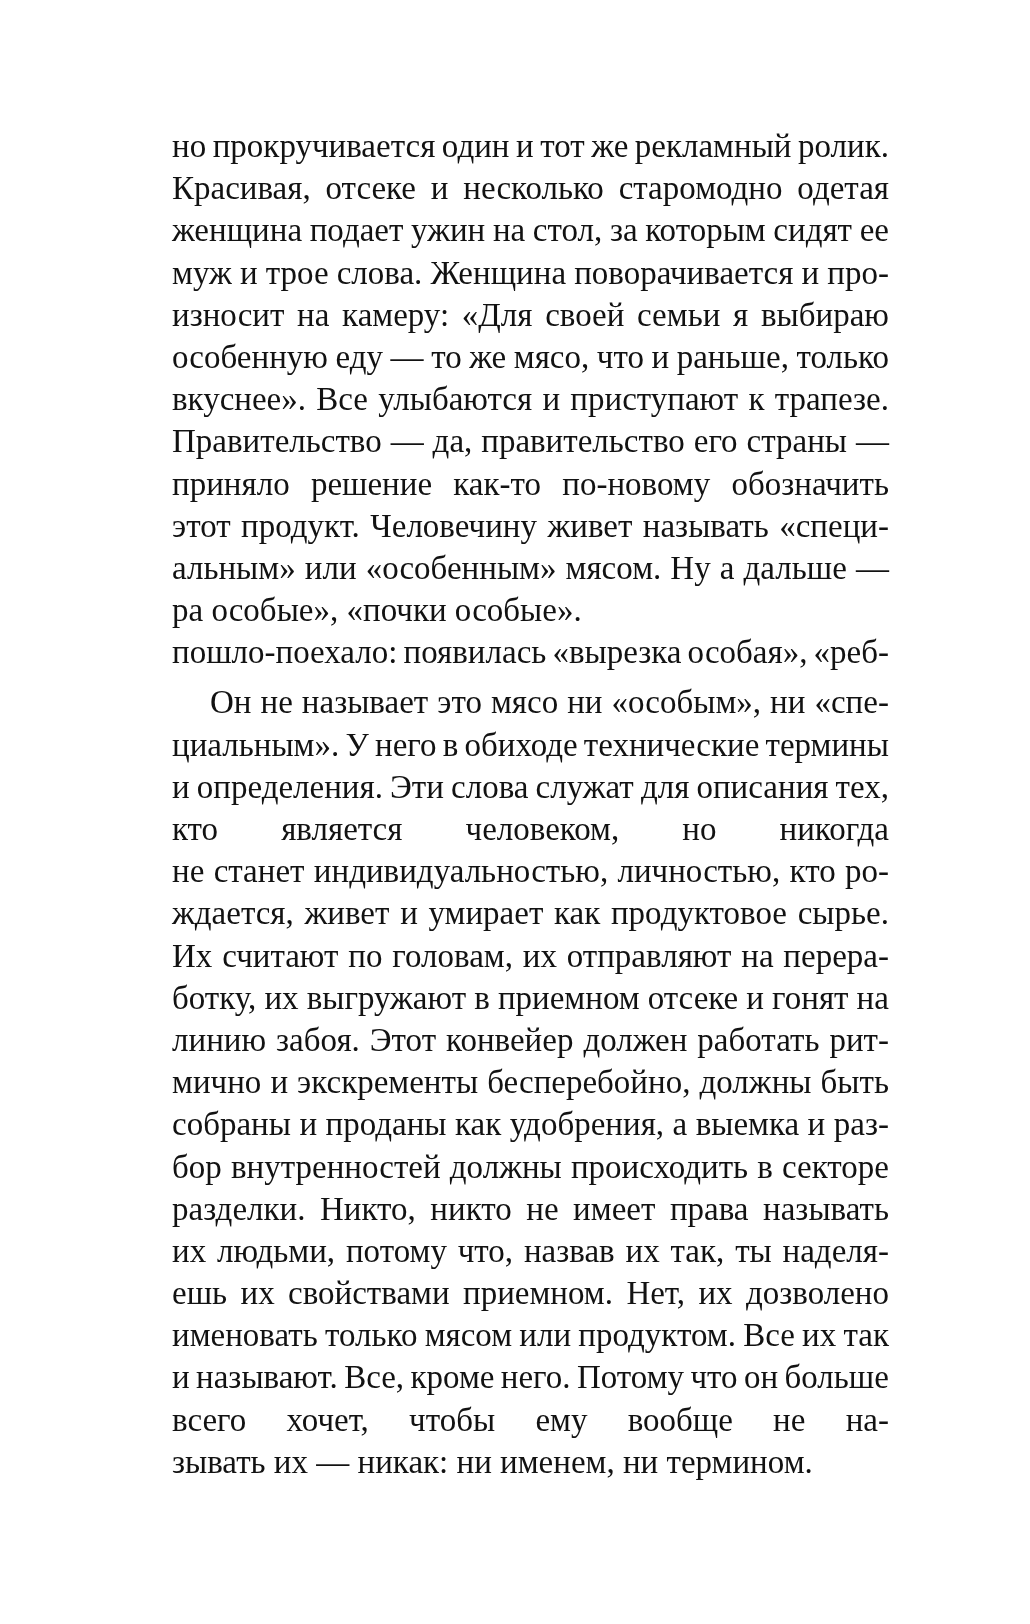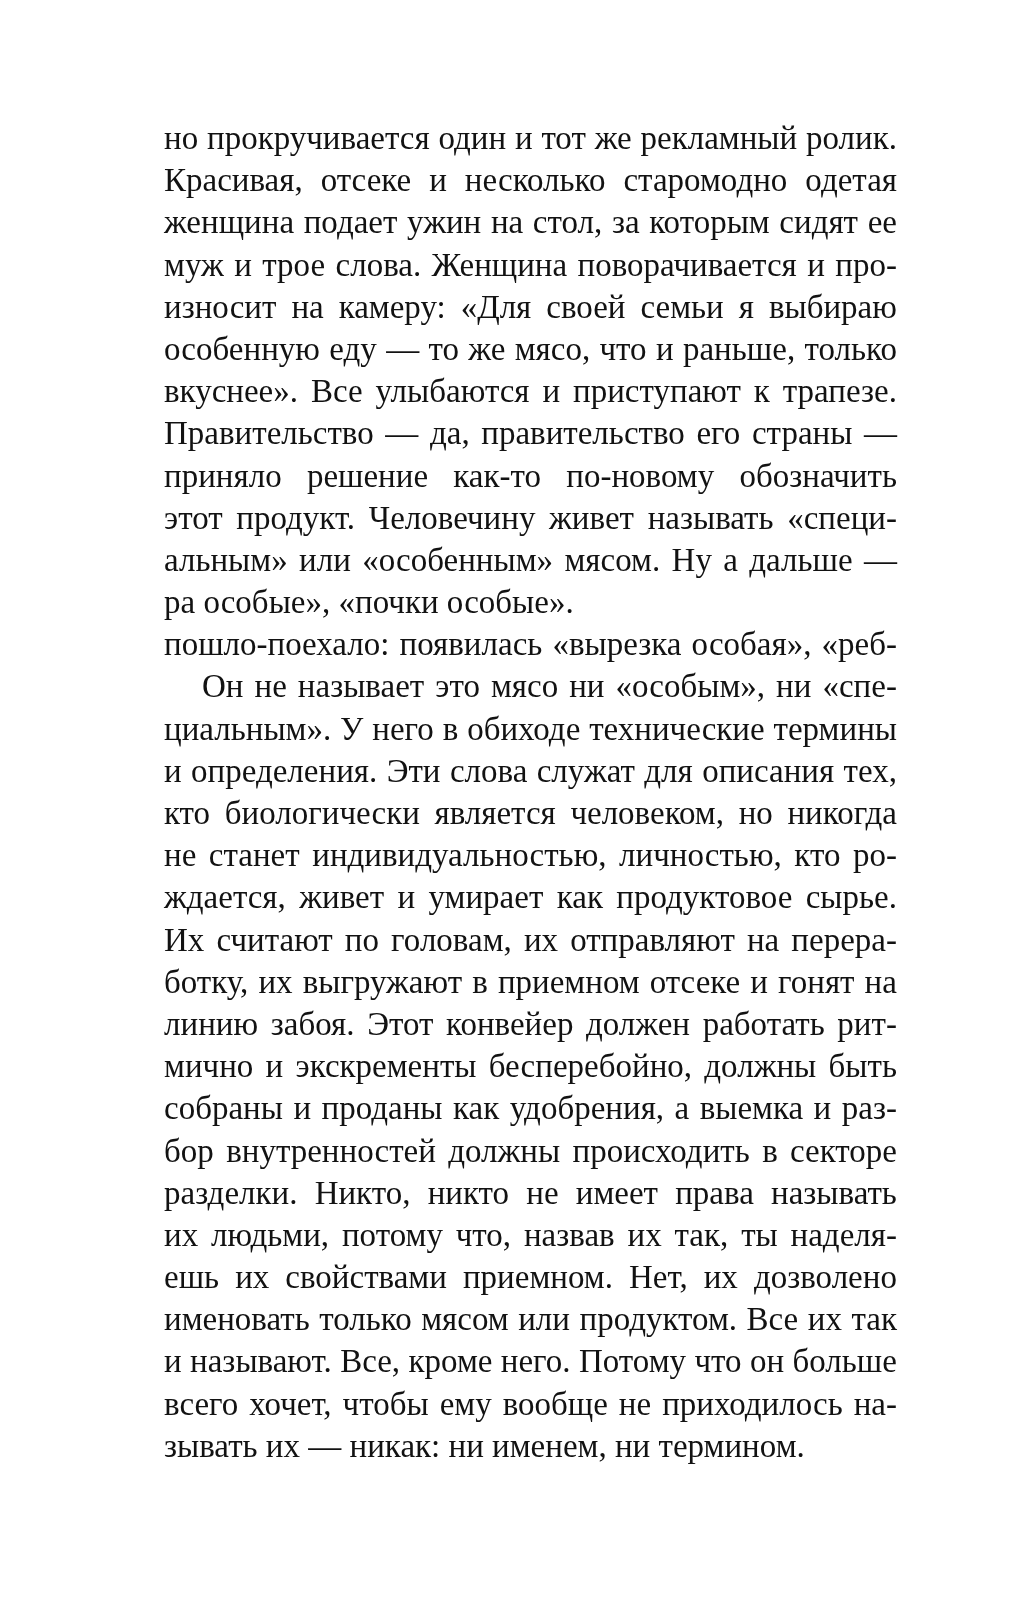--- a/index.html
+++ b/index.html
@@ -16,21 +16,21 @@
     font-family: "Liberation Serif", serif;
     color: #121212;
   }
   .text-column {
     position: absolute;
     left: 164px;
     top: 117px;
     width: 733px;
   }
   .paragraph {
-    margin: 0;
+    margin: 8px;
     padding: 0;
   }
   .line {
     font-size: 33px;
     line-height: 42.2px;
     height: 42.2px;
     white-space: pre;
     text-align: left;
   }
   .line.justify {
@@ -61,31 +61,31 @@
         <div class="line justify"><span>приняло</span><span>решение</span><span>как-то</span><span>по-новому</span><span>обозначить</span></div>
         <div class="line justify"><span>этот</span><span>продукт.</span><span>Человечину</span><span>живет</span><span>называть</span><span>«специ-</span></div>
         <div class="line justify"><span>альным»</span><span>или</span><span>«особенным»</span><span>мясом.</span><span>Ну</span><span>а</span><span>дальше</span><span>—</span></div>
         <div class="line">ра особые», «почки особые».</div>
         <div class="line justify"><span>пошло-поехало:</span><span>появилась</span><span>«вырезка</span><span>особая»,</span><span>«реб-</span></div>
       </div>
       <div class="paragraph">
         <div class="line justify indent"><span>Он</span><span>не</span><span>называет</span><span>это</span><span>мясо</span><span>ни</span><span>«особым»,</span><span>ни</span><span>«спе-</span></div>
         <div class="line justify"><span>циальным».</span><span>У</span><span>него</span><span>в</span><span>обиходе</span><span>технические</span><span>термины</span></div>
         <div class="line justify"><span>и</span><span>определения.</span><span>Эти</span><span>слова</span><span>служат</span><span>для</span><span>описания</span><span>тех,</span></div>
-        <div class="line justify"><span>кто</span><span>биологически</span><span>является</span><span>человеком,</span><span>но</span><span>никогда</span></div>
+        <div class="line justify"><span>кто</span><span>является</span><span>человеком,</span><span>но</span><span>никогда</span></div>
         <div class="line justify"><span>не</span><span>станет</span><span>индивидуальностью,</span><span>личностью,</span><span>кто</span><span>ро-</span></div>
         <div class="line justify"><span>ждается,</span><span>живет</span><span>и</span><span>умирает</span><span>как</span><span>продуктовое</span><span>сырье.</span></div>
         <div class="line justify"><span>Их</span><span>считают</span><span>по</span><span>головам,</span><span>их</span><span>отправляют</span><span>на</span><span>перера-</span></div>
         <div class="line justify"><span>ботку,</span><span>их</span><span>выгружают</span><span>в</span><span>приемном</span><span>отсеке</span><span>и</span><span>гонят</span><span>на</span></div>
         <div class="line justify"><span>линию</span><span>забоя.</span><span>Этот</span><span>конвейер</span><span>должен</span><span>работать</span><span>рит-</span></div>
         <div class="line justify"><span>мично</span><span>и</span><span>экскременты</span><span>бесперебойно,</span><span>должны</span><span>быть</span></div>
         <div class="line justify"><span>собраны</span><span>и</span><span>проданы</span><span>как</span><span>удобрения,</span><span>а</span><span>выемка</span><span>и</span><span>раз-</span></div>
         <div class="line justify"><span>бор</span><span>внутренностей</span><span>должны</span><span>происходить</span><span>в</span><span>секторе</span></div>
         <div class="line justify"><span>разделки.</span><span>Никто,</span><span>никто</span><span>не</span><span>имеет</span><span>права</span><span>называть</span></div>
         <div class="line justify"><span>их</span><span>людьми,</span><span>потому</span><span>что,</span><span>назвав</span><span>их</span><span>так,</span><span>ты</span><span>наделя-</span></div>
         <div class="line justify"><span>ешь</span><span>их</span><span>свойствами</span><span>приемном.</span><span>Нет,</span><span>их</span><span>дозволено</span></div>
         <div class="line justify"><span>именовать</span><span>только</span><span>мясом</span><span>или</span><span>продуктом.</span><span>Все</span><span>их</span><span>так</span></div>
         <div class="line justify"><span>и</span><span>называют.</span><span>Все,</span><span>кроме</span><span>него.</span><span>Потому</span><span>что</span><span>он</span><span>больше</span></div>
-        <div class="line justify"><span>всего</span><span>хочет,</span><span>чтобы</span><span>ему</span><span>вообще</span><span>не</span><span>приходилось</span><span>на-</span></div>
+        <div class="line justify"><span>всего</span><span>хочет,</span><span>чтобы</span><span>ему</span><span>вообще</span><span>не</span><span>на-</span></div>
         <div class="line">зывать их — никак: ни именем, ни термином.</div>
       </div>
     </div>
 </div>
 
 </body></html>

